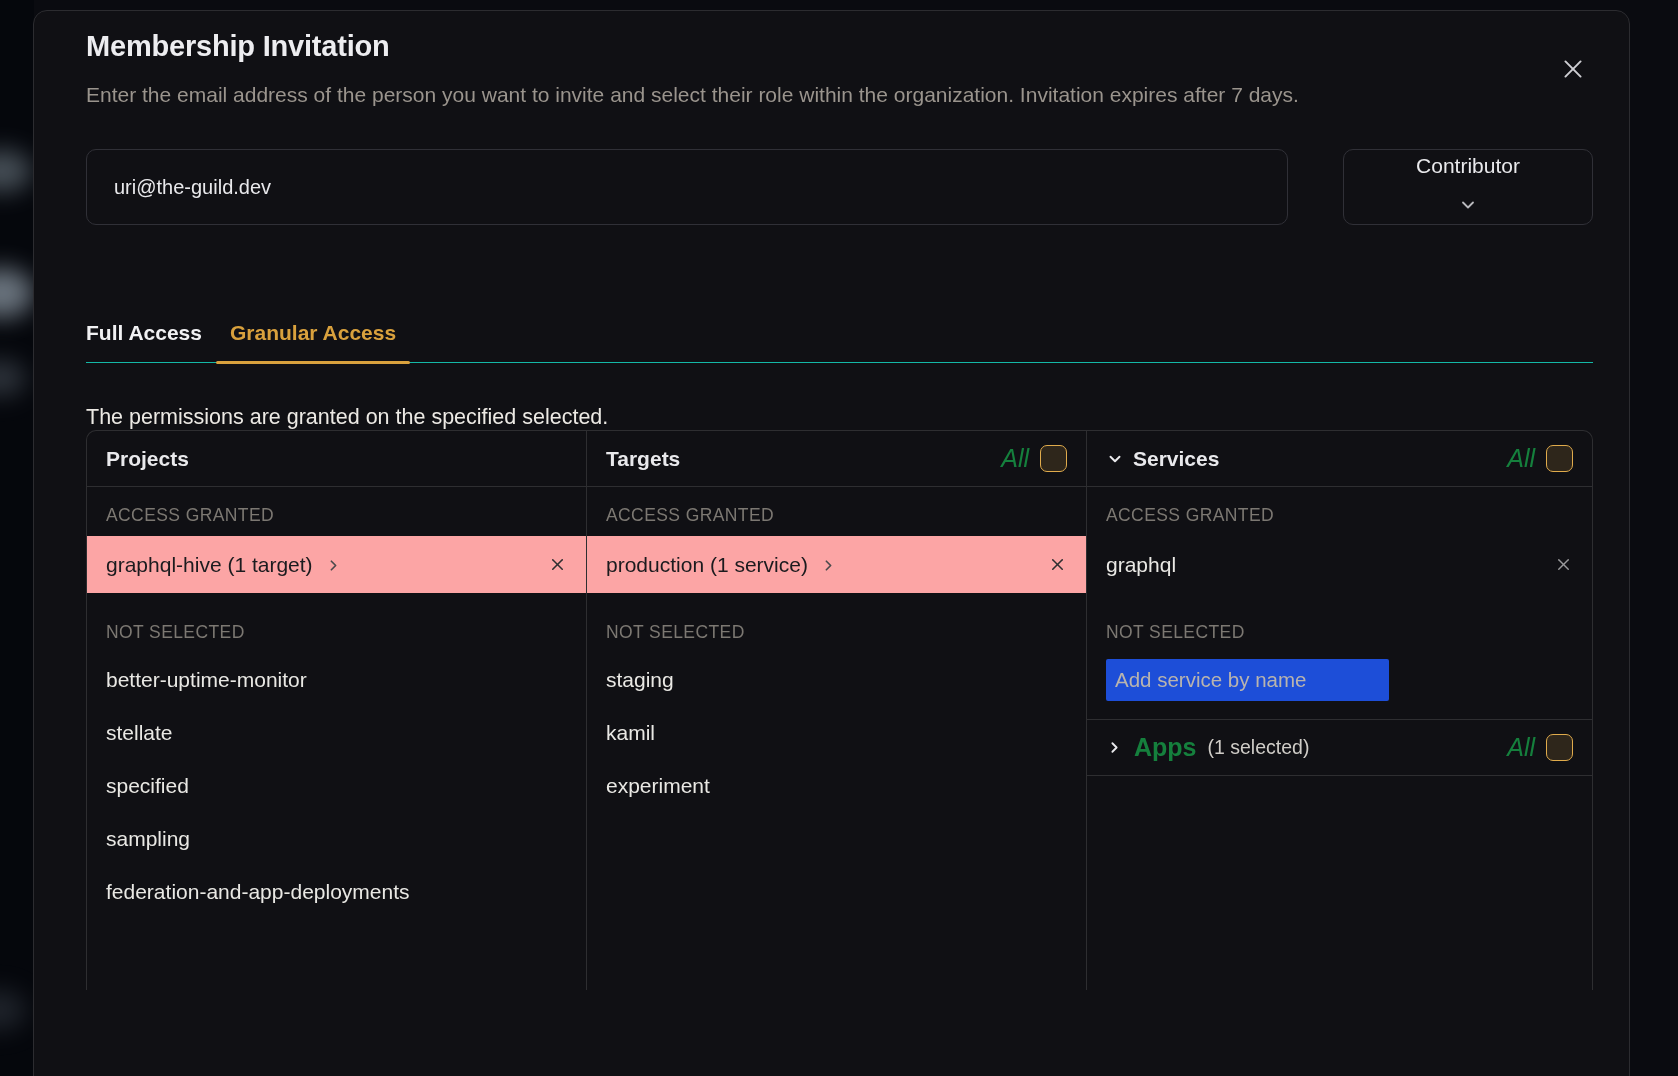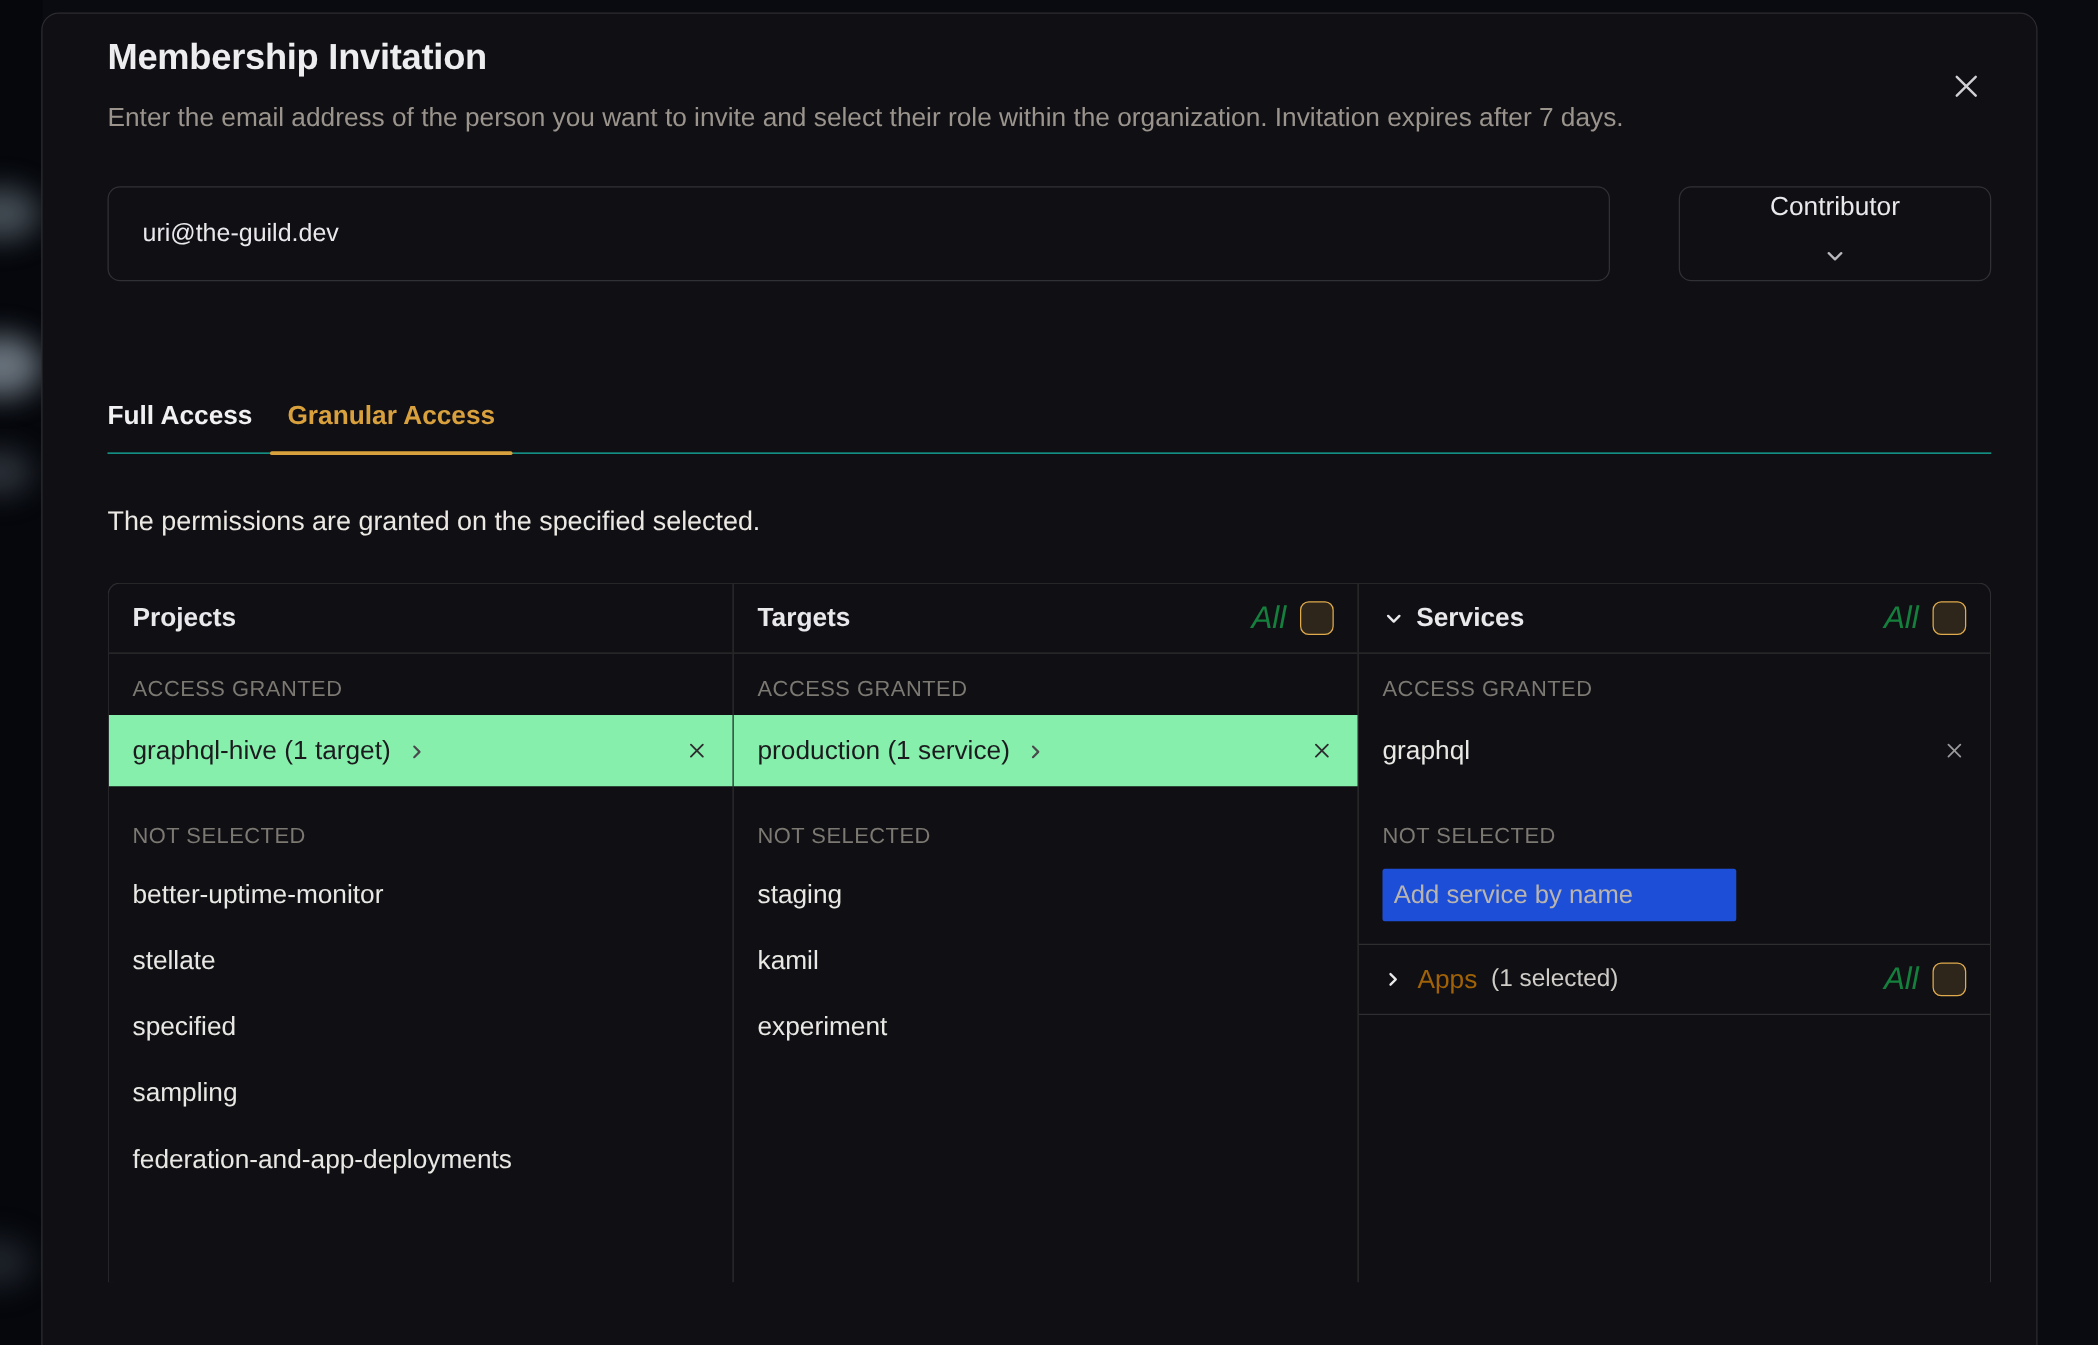--- a/index.html
+++ b/index.html
@@ -74,21 +74,20 @@
   }
   .tab.active { color:#d9a13d; }
   .tab.active::after {
     content:""; position:absolute; left:-14px; right:-14px; bottom:-2px;
     height:3px; background:#d9a13d; border-radius:2px;
   }
 
   .perm-note { margin-top:42px; font-size:21.5px; color:#ece9e4; }
 
   .resource-table {
-    margin-top:36px;
     border:1px solid #2e2e31; border-bottom:none;
     border-radius:10px 10px 0 0;
     display:grid; grid-template-columns:500px 500px 1fr;
     height:560px; overflow:hidden;
   }
   .col { display:flex; flex-direction:column; }
   .col.divider { border-right:1px solid #2e2e31; }
 
   .col-header {
     height:56px; flex:0 0 56px;
@@ -114,21 +113,21 @@
     height:42px; display:flex; align-items:center;
     padding:0 19px;
     font-size:17.5px; color:#7c7872; letter-spacing:0.4px;
   }
   .section-label.mt { margin-top:18px; }
 
   .row {
     height:57px; display:flex; align-items:center;
     padding:0 19px; font-size:21px; cursor:pointer;
   }
-  .row.selected { background:#86efac; color:#1b1b1e; }
+  .row.selected { background:#fca5a5; color:#1b1b1e; }
   .row.selected .chev-right { color:#4a4a4c; margin-left:12px; margin-top:2px; display:flex; }
   .row .remove-btn {
     background:transparent; border:none; cursor:pointer;
     display:flex; align-items:center; color:#2e2e30; padding:0;
   }
   .row.granted-plain { color:#e9e8e4; }
   .row.granted-plain .remove-btn { color:#9a9a9c; }
 
   .item { height:53px; display:flex; align-items:center; padding:0 19px;
           font-size:21px; color:#e9e8e4; cursor:pointer; }
@@ -143,21 +142,21 @@
   .add-service-input::placeholder { color:#b9b4ae; }
 
   .apps-row {
     margin-top:18px;
     height:57px;
     border-top:1px solid #2e2e31; border-bottom:1px solid #2e2e31;
     display:flex; align-items:center; gap:11px;
     padding:0 19px; cursor:pointer;
   }
   .apps-row .chev-right { color:#e9e9ec; display:flex; }
-  .apps-title { font-size:21px; font-weight:400; color:#a16207; }
+  .apps-title { font-size:25px; font-weight:700; color:#15803d; }
   .apps-count { font-size:19.5px; color:#cfccc7; }
 </style>
 </head>
 <body>
 
 <div class="backdrop-strip">
   <div class="blob b1"></div>
   <div class="blob b2"></div>
   <div class="blob b3"></div>
   <div class="blob b4"></div>

